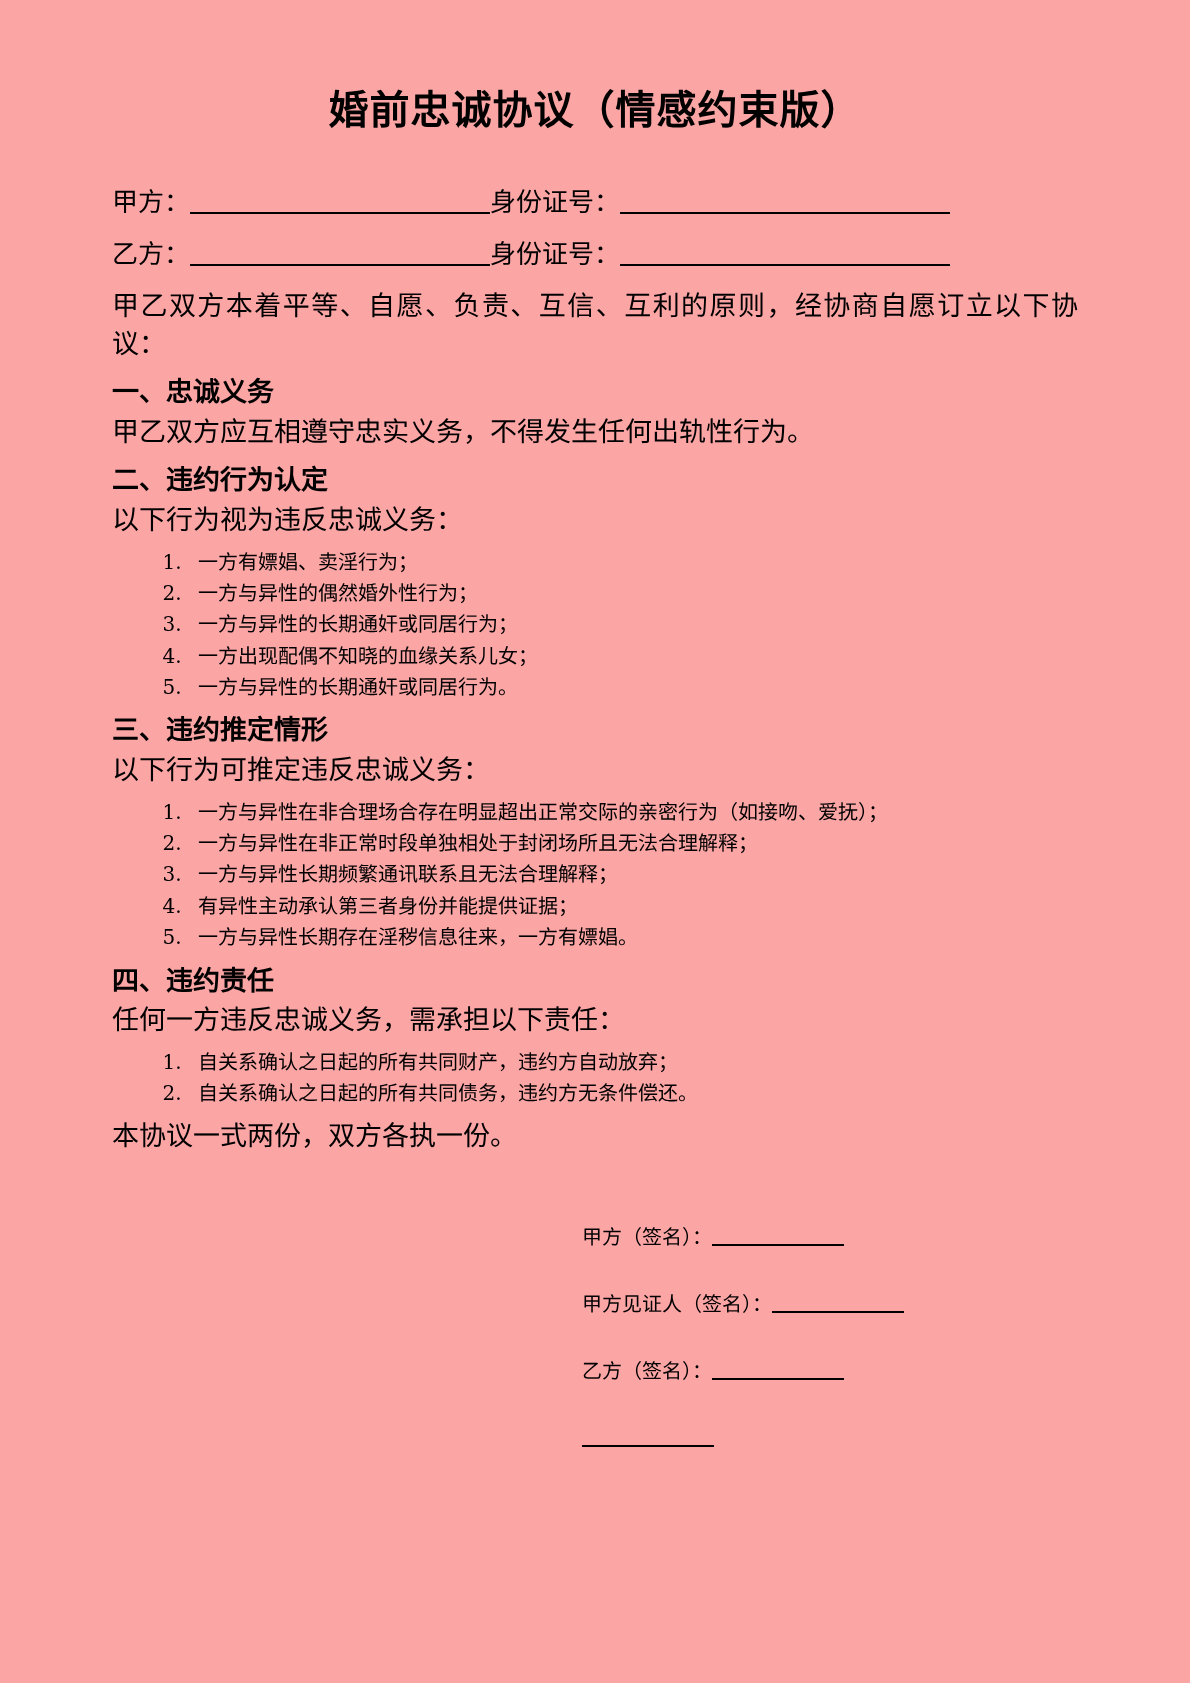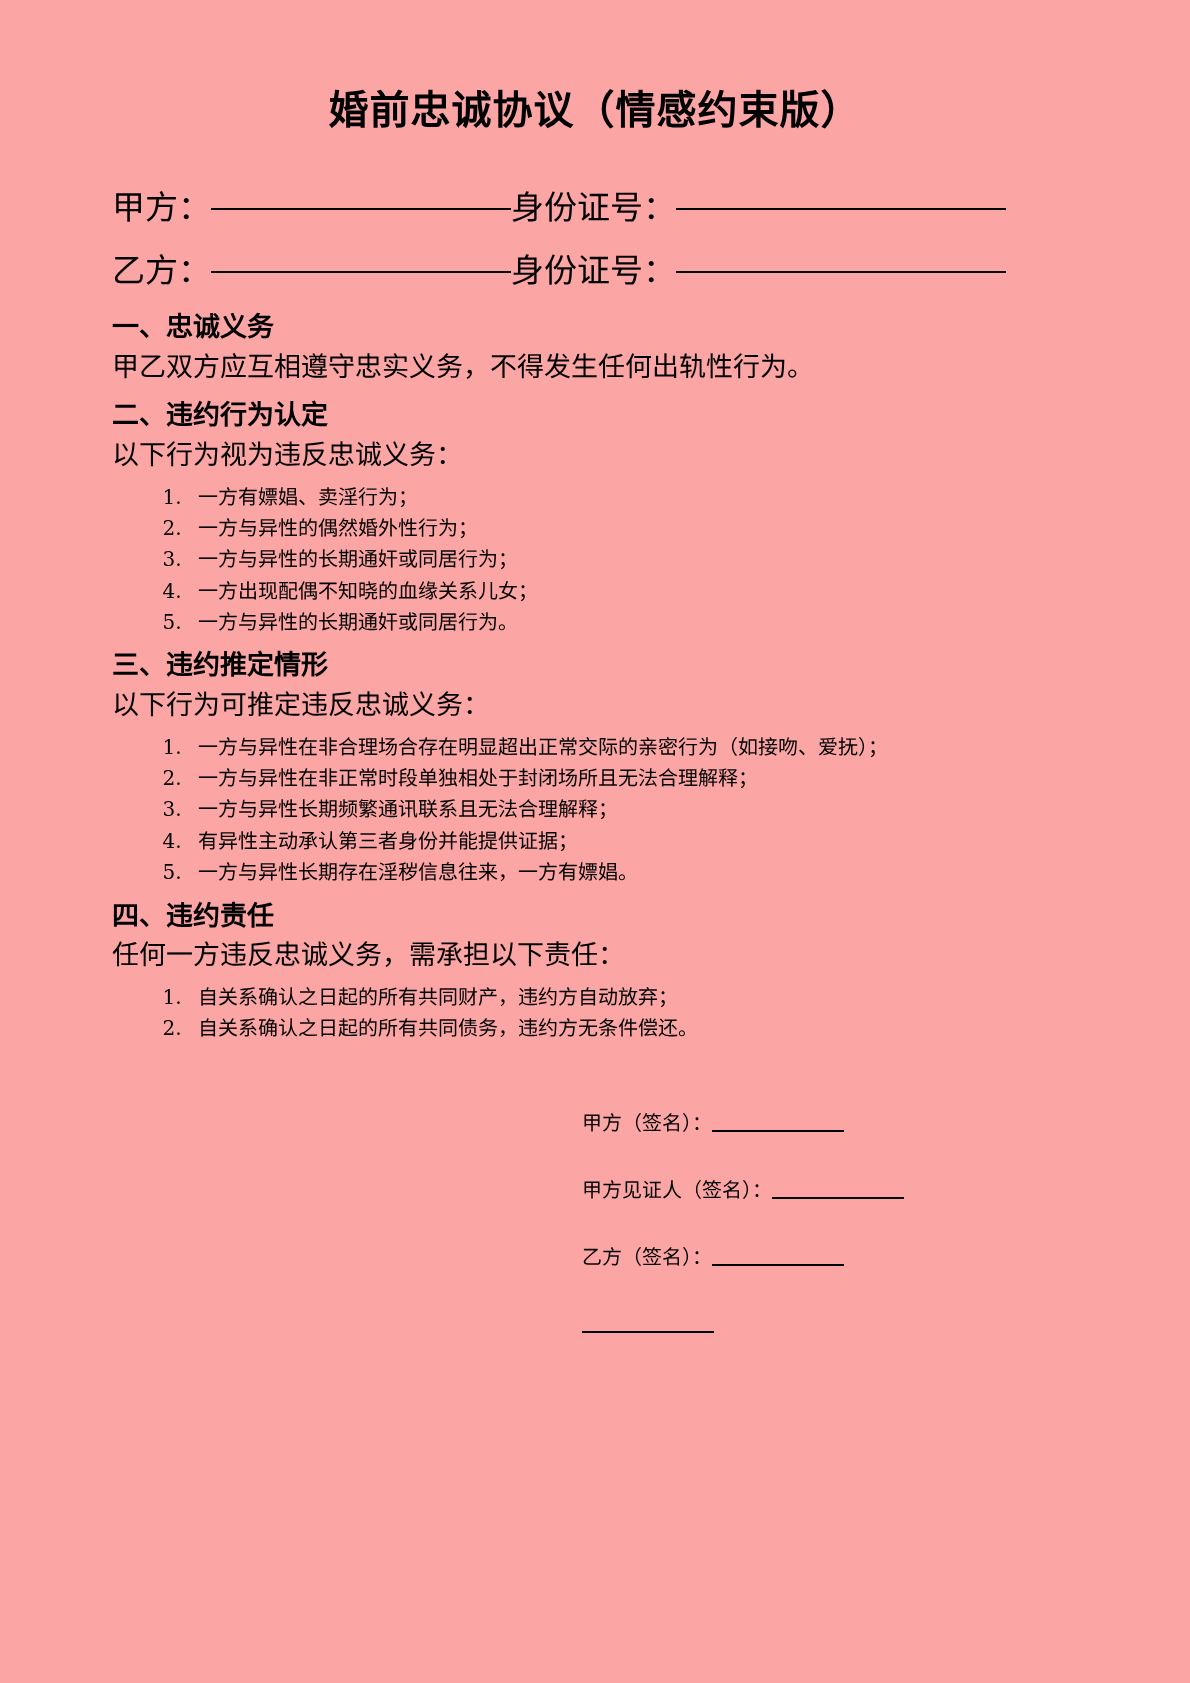--- a/index.html
+++ b/index.html
@@ -26,22 +26,22 @@
     text-align: center;
     font-family: "DejaVu Sans", "Liberation Sans", sans-serif;
     font-weight: bold;
     font-size: 40px;
     letter-spacing: 1px;
     margin: 0 0 48px 0;
     line-height: 1.2;
   }
   .party-row {
     display: flex;
-    align-items: flex-start;
-    font-size: 33px;
+    align-items: center;
+    font-size: 26px;
     line-height: 1.55;
     margin-bottom: 12px;
     white-space: nowrap;
   }
   .party-label {
     flex: 0 0 auto;
   }
   .blank-fill {
     display: inline-block;
     border-bottom: 2px solid #000;
@@ -120,20 +120,21 @@
     <span class="blank-fill blank-id"></span>
   </div>
 
   <div class="party-row">
     <span class="party-label">乙方：</span>
     <span class="blank-fill blank-name"></span>
     <span class="party-mid">身份证号：</span>
     <span class="blank-fill blank-id"></span>
   </div>
 
+  <p class="body-text">甲乙双方本着平等、自愿、负责、互信、互利的原则，经协商自愿订立以下协议：</p>
 
   <h2 class="section-heading">一、忠诚义务</h2>
   <p class="lead-text">甲乙双方应互相遵守忠实义务，不得发生任何出轨性行为。</p>
 
   <h2 class="section-heading">二、违约行为认定</h2>
   <p class="lead-text">以下行为视为违反忠诚义务：</p>
   <ol class="clause-list">
     <li>一方有嫖娼、卖淫行为；</li>
     <li>一方与异性的偶然婚外性行为；</li>
     <li>一方与异性的长期通奸或同居行为；</li>
@@ -151,20 +152,21 @@
     <li>一方与异性长期存在淫秽信息往来，一方有嫖娼。</li>
   </ol>
 
   <h2 class="section-heading">四、违约责任</h2>
   <p class="lead-text">任何一方违反忠诚义务，需承担以下责任：</p>
   <ol class="clause-list">
     <li>自关系确认之日起的所有共同财产，违约方自动放弃；</li>
     <li>自关系确认之日起的所有共同债务，违约方无条件偿还。</li>
   </ol>
 
+  <p class="closing-text">本协议一式两份，双方各执一份。</p>
 
   <div class="signature-block">
     <div class="sign-row">
       <span class="sign-label">甲方（签名）：</span>
       <span class="sign-blank"></span>
     </div>
     <div class="sign-row">
       <span class="sign-label">甲方见证人（签名）：</span>
       <span class="sign-blank"></span>
     </div>

